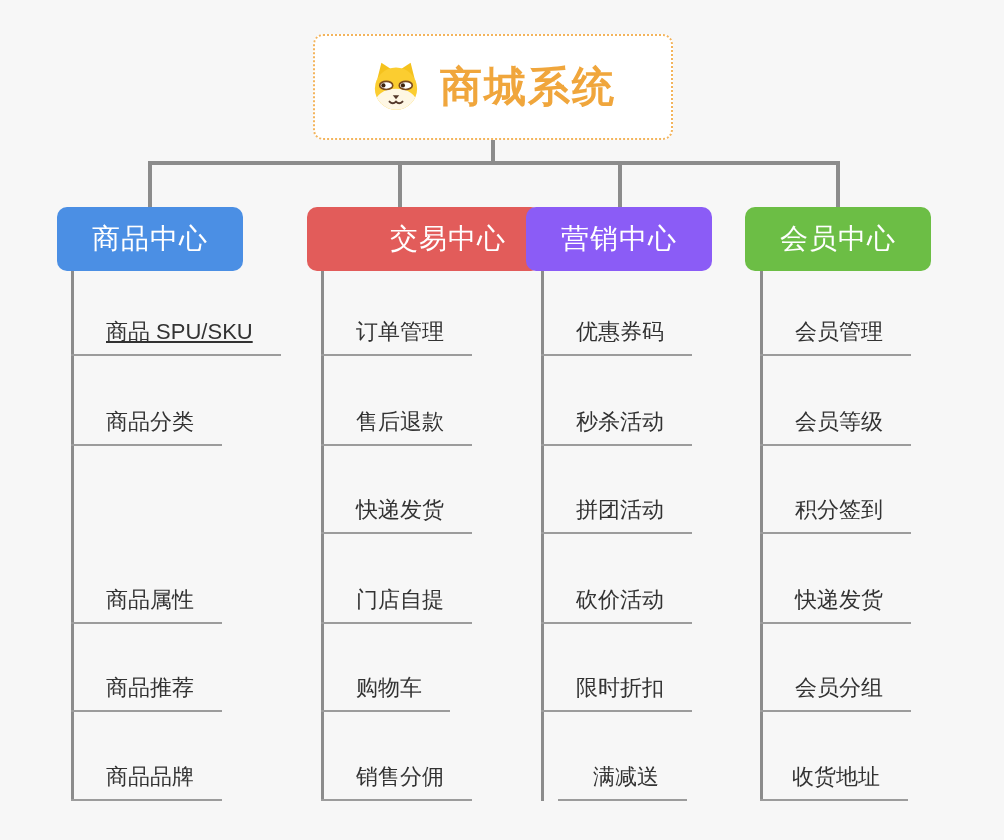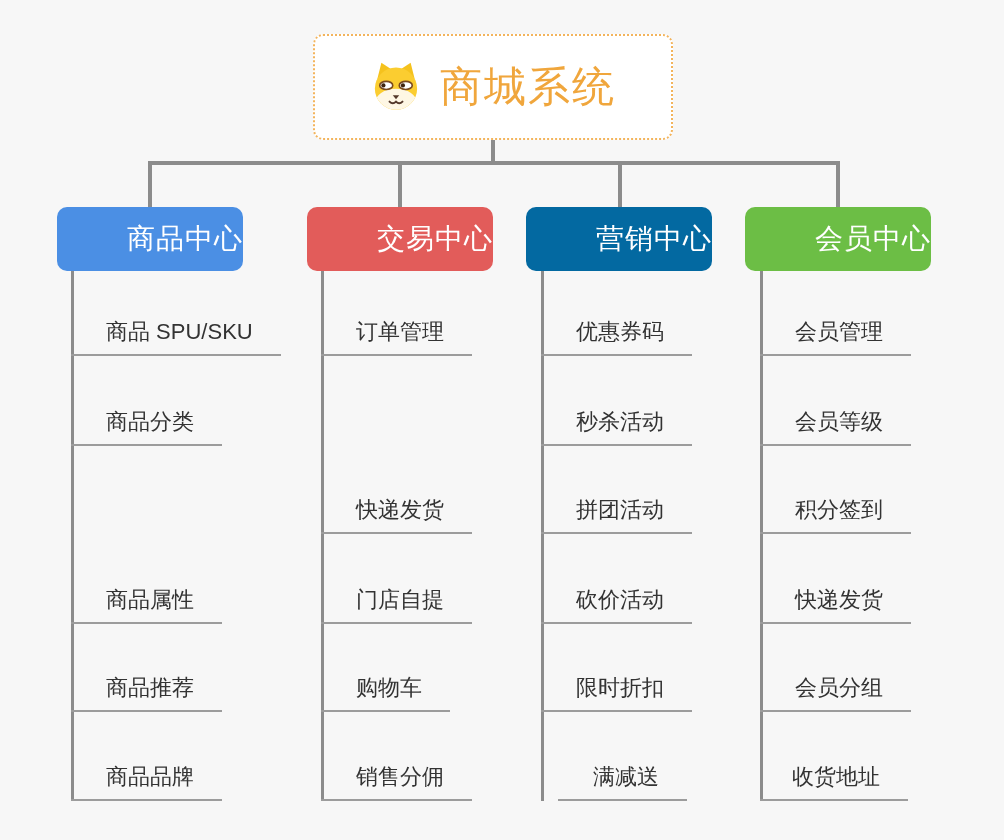--- a/index.html
+++ b/index.html
@@ -35,33 +35,33 @@
     justify-content: center;
     cursor: pointer;
   }
   .root-node .dog-icon {
     margin-right: 18px;
     flex: 0 0 auto;
   }
   .root-label {
     font-size: 42px;
     letter-spacing: 2px;
-    font-weight: 400;
+    font-weight: 700;
     white-space: nowrap;
   }
   
   .branch-node {
     position: absolute;
     top: 207px;
     width: 186px;
     height: 64px;
     border-radius: 10px;
     display: flex;
     align-items: center;
-    justify-content: flex-end;
+    justify-content: center;
     color: #FFFFFF;
     font-size: 28px;
     letter-spacing: 1px;
     white-space: nowrap;
     cursor: pointer;
   }
   
   .leaf-node {
     position: absolute;
     padding: 0 28px 8px 35px;
@@ -105,37 +105,38 @@
       <circle cx="40.5" cy="30" r="2.6" fill="#3E2410"></circle>
       <path d="M28 42 h8 l-4 5 z" fill="#54392A"></path>
       <path d="M24 50 q4 4 8 0 q4 4 8 0" stroke="#54392A" stroke-width="2.4" fill="none" stroke-linecap="round"></path>
     </svg>
     <span class="root-label" style="color: rgb(240, 166, 60);">商城系统</span>
   </div>
 
   <div class="branch-node" style="left: 57px; background-color: rgb(75, 143, 228);">
     <span>商品中心</span>
   </div>
-  <div class="branch-node" style="left: 307px; background-color: rgb(226, 92, 90);">
+  <div class="branch-node" style="left: 307px; background-color: rgb(226, 92, 90); padding-left: 48px;">
     <span>交易中心</span>
   </div>
-  <div class="branch-node" style="left: 526px; background-color: #0369a1;">
+  <div class="branch-node" style="left: 526px; background-color: #8b5cf6;">
     <span>营销中心</span>
   </div>
   <div class="branch-node" style="left: 745px; background-color: rgb(108, 190, 69);">
     <span>会员中心</span>
   </div>
 
-  <div class="leaf-node" style="left:71px; top:318px;">商品 SPU/SKU</div>
+  <div class="leaf-node" style="left:71px; top:318px;text-decoration:underline;">商品 SPU/SKU</div>
   <div class="leaf-node" style="left:71px; top:408px;">商品分类</div>
   <div class="leaf-node" style="left:71px; top:586px;">商品属性</div>
   <div class="leaf-node" style="left:71px; top:674px;">商品推荐</div>
   <div class="leaf-node" style="left:71px; top:763px;">商品品牌</div>
 
   <div class="leaf-node" style="left:321px; top:318px;">订单管理</div>
+  <div class="leaf-node" style="left:321px; top:408px;">售后退款</div>
   <div class="leaf-node" style="left:321px; top:496px;">快递发货</div>
   <div class="leaf-node" style="left:321px; top:586px;">门店自提</div>
   <div class="leaf-node" style="left:321px; top:674px;">购物车</div>
   <div class="leaf-node" style="left:321px; top:763px;">销售分佣</div>
 
   <div class="leaf-node" style="left:541px; top:408px;">秒杀活动</div>
   <div class="leaf-node" style="left:541px; top:318px;">优惠券码</div>
   <div class="leaf-node" style="left:541px; top:496px;">拼团活动</div>
   <div class="leaf-node" style="left:541px; top:586px;">砍价活动</div>
   <div class="leaf-node" style="left:541px; top:674px;">限时折扣</div>

